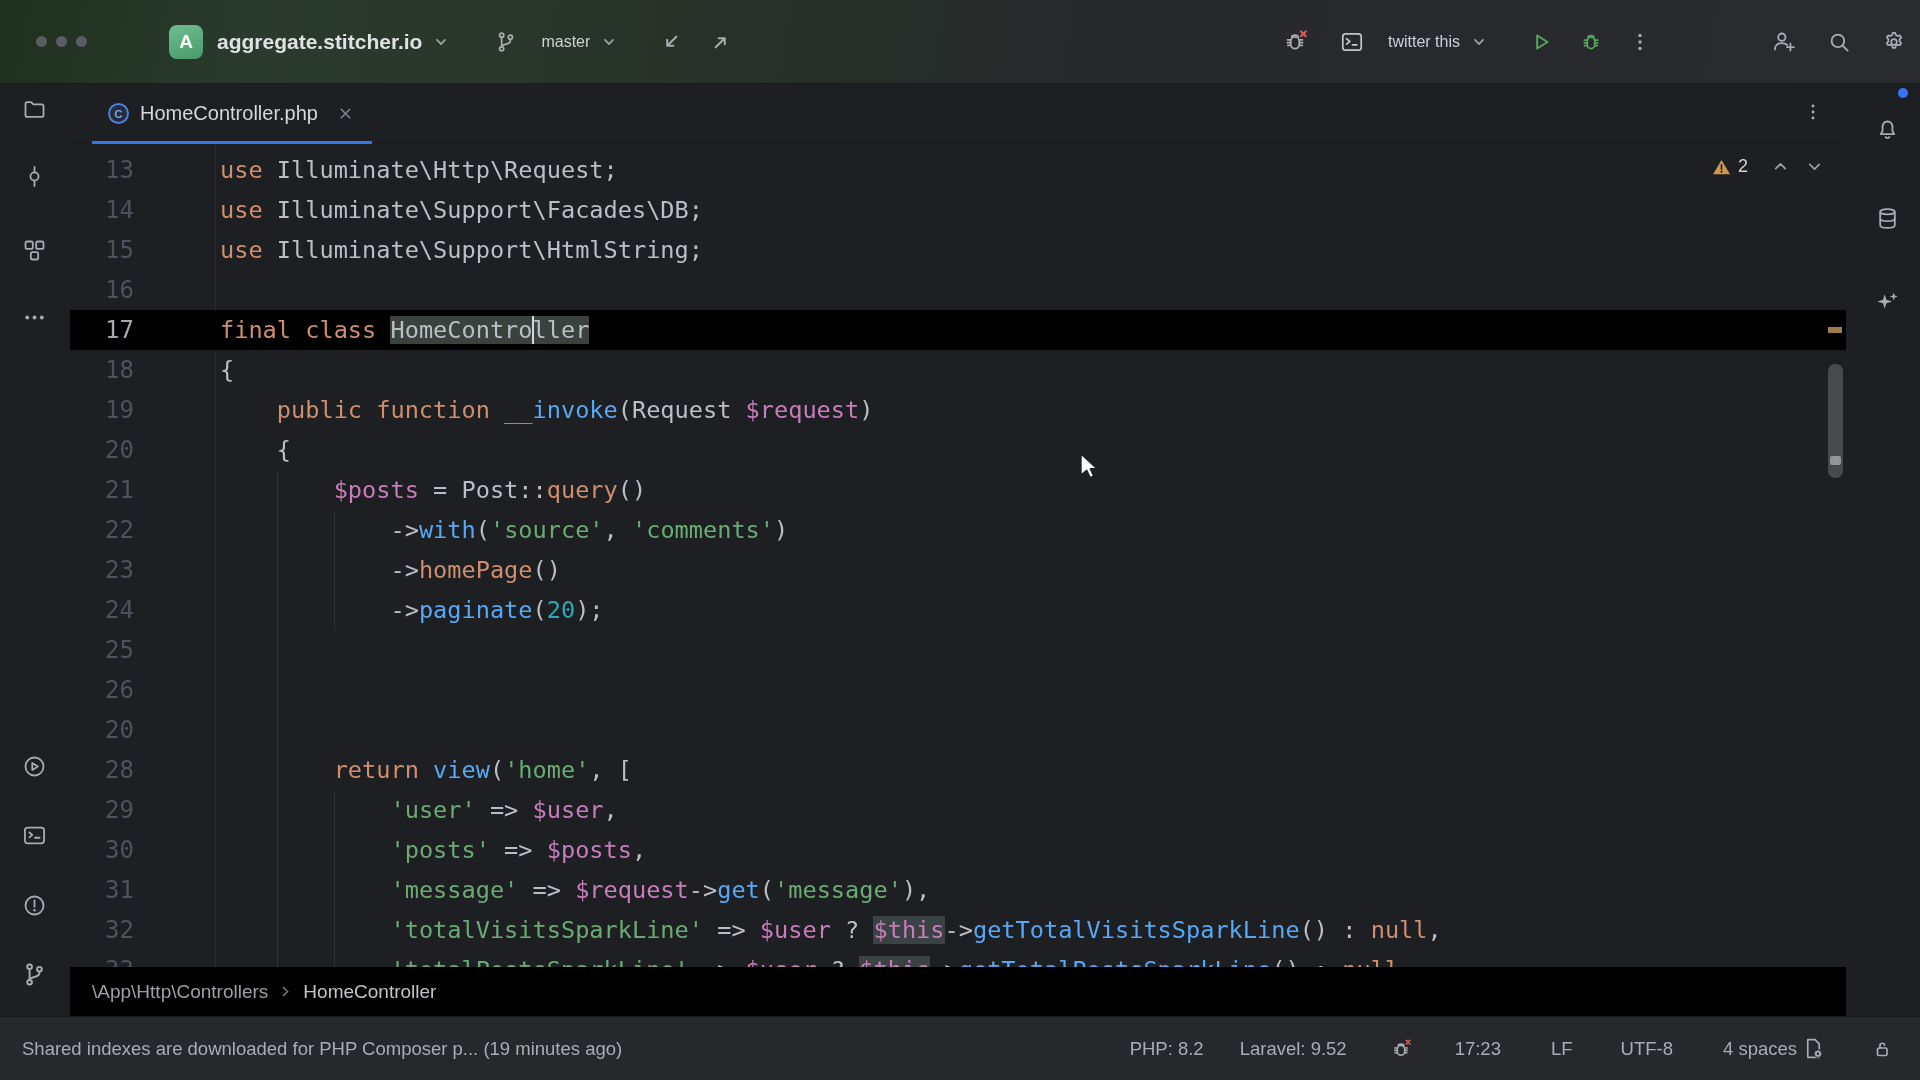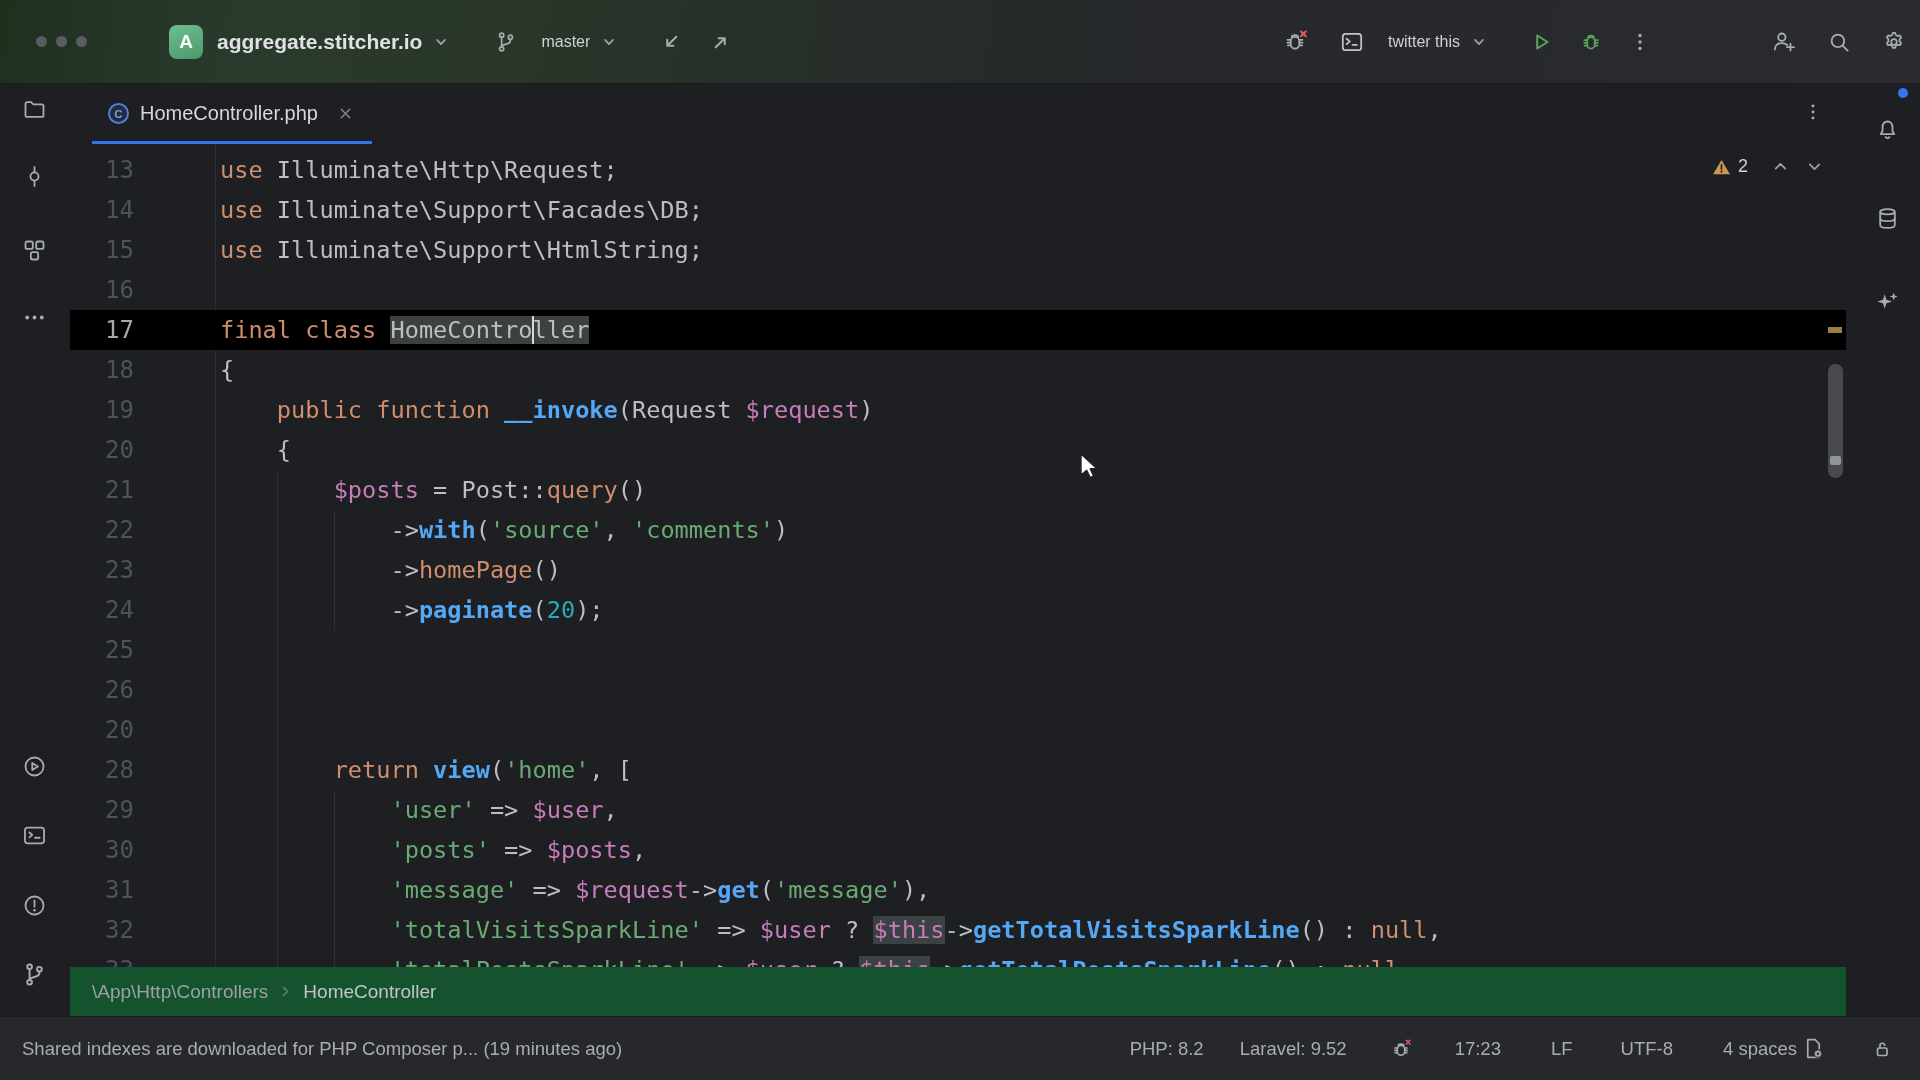--- a/index.html
+++ b/index.html
@@ -39,37 +39,37 @@
     background:#1E1F22; overflow:hidden; }
   #gutter-sep { position:absolute; left:145px; top:0; bottom:0; width:1px; background:#2B2E31; }
   .iguide { position:absolute; width:1px; background:#2E3135; }
   .crow { position:absolute; left:0; width:100%; height:40px; }
   .crow.current { background:#000000; }
   .lnum { position:absolute; left:4px; width:60px; text-align:right; color:#4D535E;
     font-family:"DejaVu Sans Mono", monospace; font-size:24px; line-height:40px; }
   .crow.current .lnum { color:#A6A8AE; }
   .ctext { position:absolute; left:150px; white-space:pre;
     font-family:"DejaVu Sans Mono", monospace; font-size:23.6px; line-height:40px; color:#BCBEC4; }
-  .tk-k{color:#CF8E6D;} .tk-p{color:#BCBEC4;} .tk-f{color:#56A8F5;font-weight:bold;} .tk-s{color:#6AAB73;}
+  .tk-k{color:#CF8E6D;} .tk-p{color:#BCBEC4;} .tk-f{color:#56A8F5;} .tk-s{color:#6AAB73;}
   .tk-v{color:#C77DBB;} .tk-n{color:#2AACB8;}
   .tk-hi{color:#BCBEC4; background:#3B423E;} .tk-hv{color:#C77DBB; background:#3B4244;}
   .caret{display:inline-block; width:2px; height:28px; background:#D4D7DC;
     vertical-align:middle; margin:0 -1px; position:relative; top:-2px;}
   #inspections { position:absolute; right:22px; top:12px; display:flex; align-items:center; gap:7px; }
   #inspections .cnt { color:#D1D3D8; font-size:18px; margin-right:16px; }
   
   .sb-mark1 { position:absolute; right:4px; top:183px; width:14px; height:6px; background:#9D7C45; }
   .sb-thumb { position:absolute; right:3px; top:220px; width:15px; height:114px;
     background:rgba(168,172,178,.30); border-radius:7px; }
   .sb-mark2 { position:absolute; right:5px; top:312px; width:11px; height:9px;
     background:rgba(210,213,216,.55); border-radius:2px; }
 
   
   #breadbar { position:absolute; left:70px; top:967px; width:1776px; height:49px;
-    background:#14532d; display:flex; align-items:center; padding-left:22px; gap:10px; }
+    background:#000000; display:flex; align-items:center; padding-left:22px; gap:10px; }
   .bc-item { color:#9DA0A6; font-size:19px; }
   .bc-item.last { color:#C2C4C9; }
 
   
   #statusbar { position:absolute; left:0; top:1016px; width:1920px; height:64px;
     background:#26282B; border-top:1px solid #191A1C; display:flex; align-items:center; }
   #status-msg { color:#A9ACB2; font-size:18.5px; margin-left:22px; }
   #status-right { position:absolute; right:26px; display:flex; align-items:center; }
   .sb-item { color:#A9ACB2; font-size:18.5px; display:flex; align-items:center; }
 

